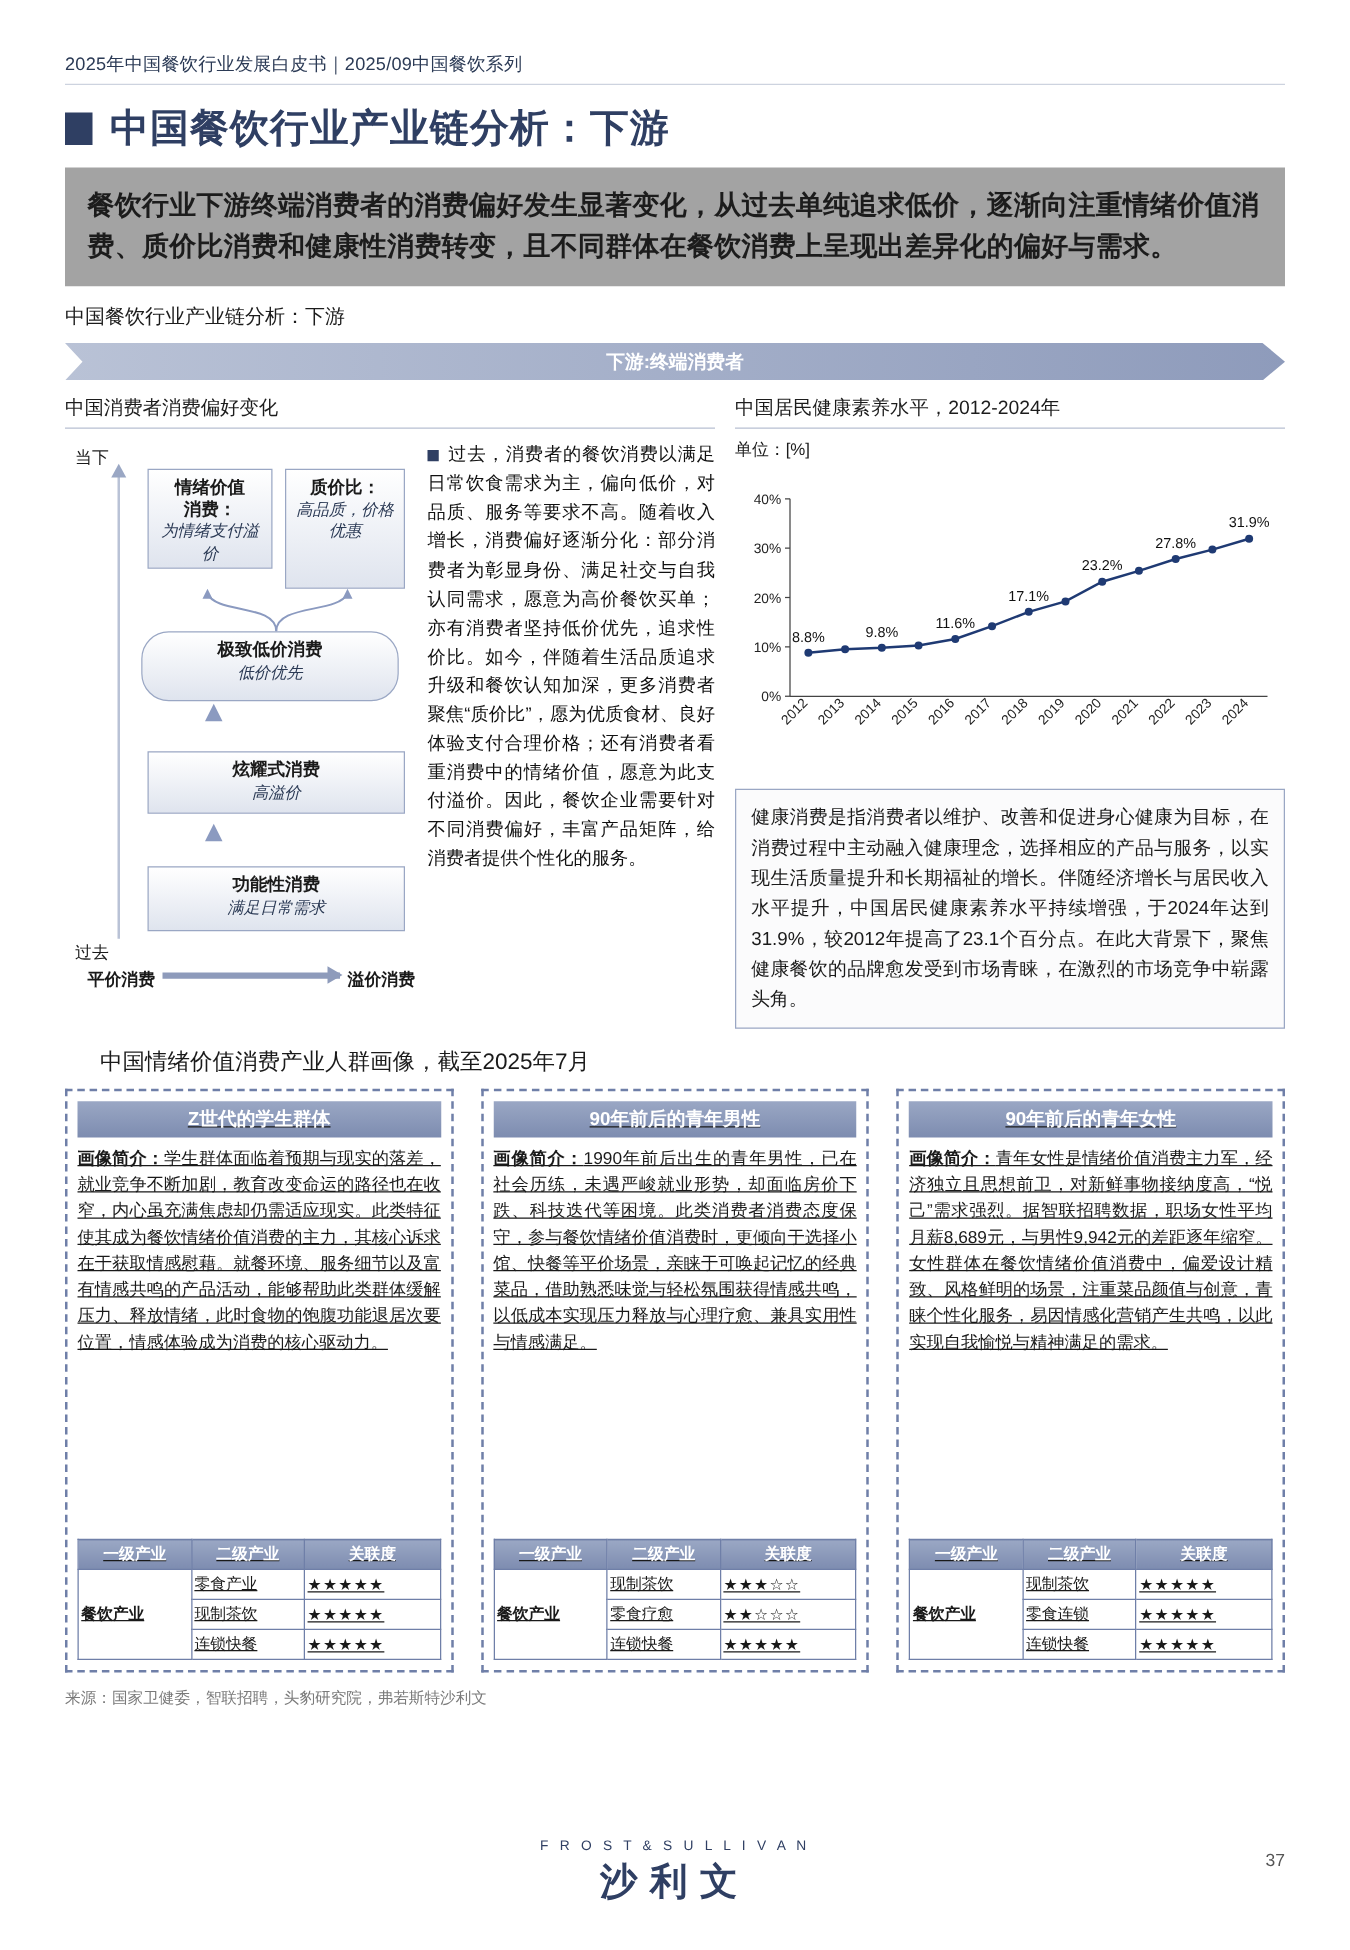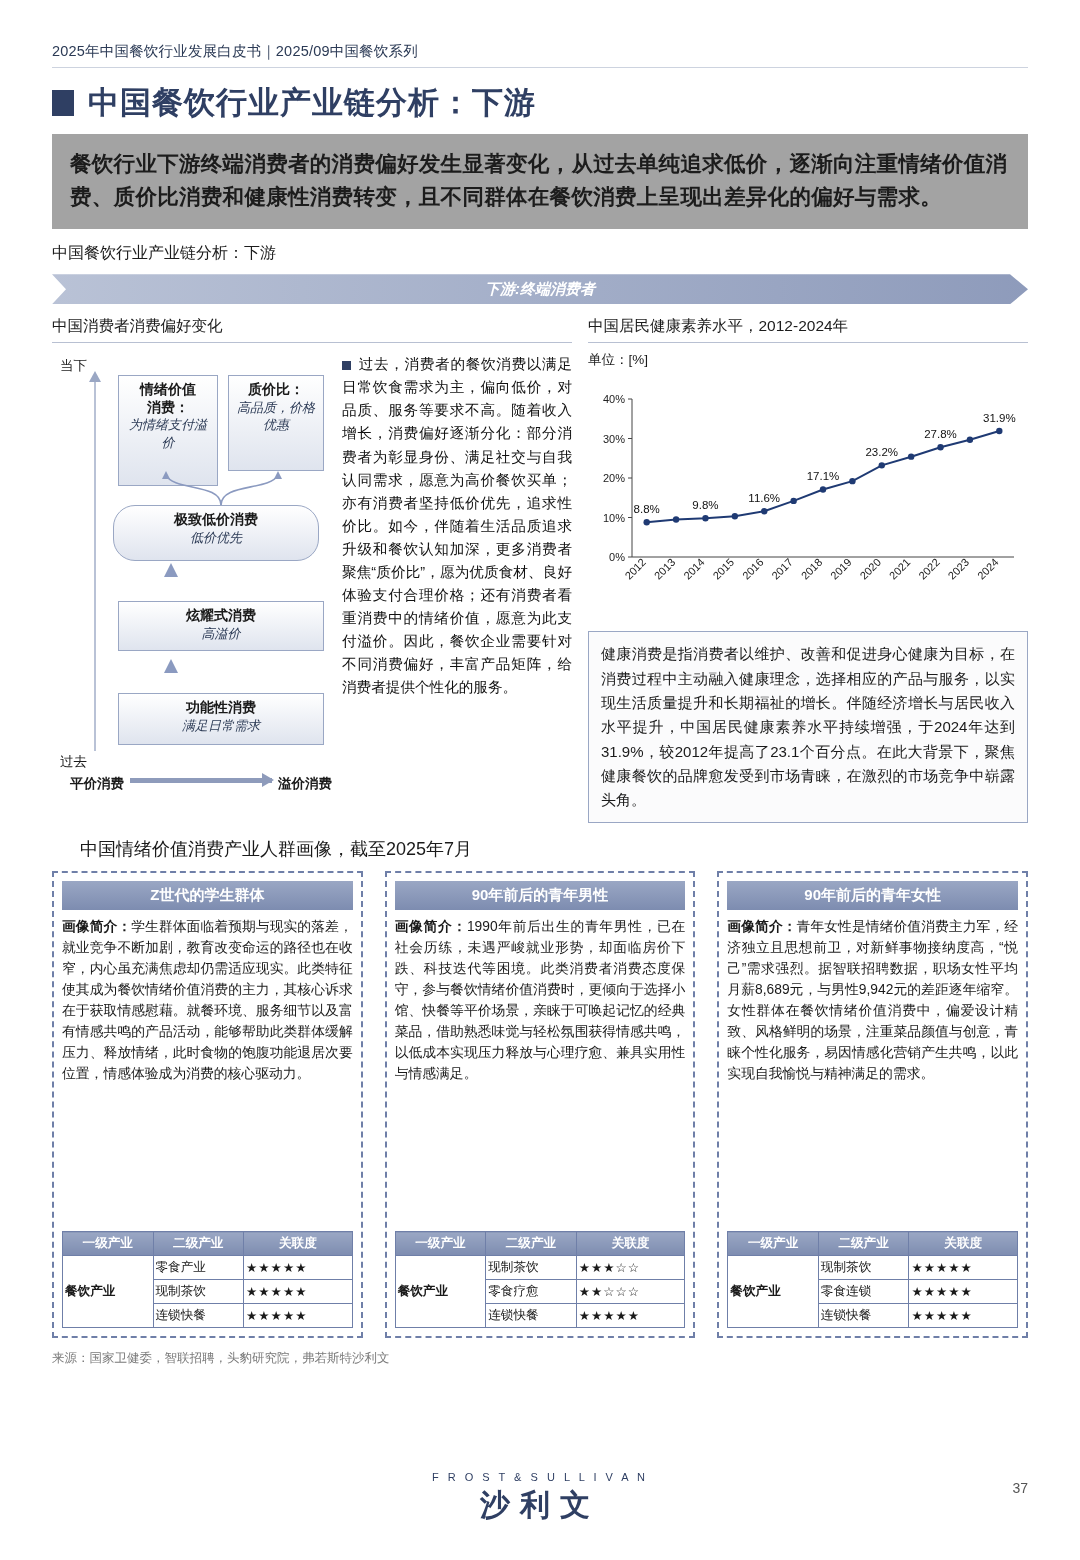--- a/index.html
+++ b/index.html
@@ -23,21 +23,21 @@
   .title-row { display:flex; align-items:center; gap:14px; margin-top:14px; }
   .title-mark { width:22px; height:26px; background:#2f3f63; flex:none; }
   .title-text { font-size:31px; font-weight:bold; color:#2f3f63; letter-spacing:1px; }
 
   
   .lead { background:#a3a3a3; margin-top:10px; padding:14px 18px 16px 18px; font-size:21.5px; line-height:1.52; font-weight:bold; color:#1c1c1c; letter-spacing:0.3px; }
 
   .subtitle { margin-top:14px; font-size:16px; color:#1c1c1c; }
 
   
-  .banner-wrap { margin-top:10px; position:relative; height:30px;font-style:italic; }
+  .banner-wrap { margin-top:10px; position:relative; height:30px; }
   .banner { height:30px; background:linear-gradient(90deg,#b9c2d6,#8e9bbb); color:#fff; font-size:15px; font-weight:bold; display:flex; align-items:center; justify-content:center;
     clip-path: polygon(0 0, calc(100% - 18px) 0, 100% 50%, calc(100% - 18px) 100%, 0 100%, 14px 50%); }
 
   
   .cols { display:flex; gap:16px; margin-top:12px; }
   .colL { width:534px; }
   .colR { width:440px; }
 
   .col-head { font-size:15.5px; color:#1c1c1c; border-bottom:1px solid #b8c0d2; padding-bottom:5px; }
 
@@ -46,21 +46,21 @@
   .diagram { width:280px; position:relative; height:430px; }
   .vaxis { position:absolute; left:42px; top:28px; width:2px; height:370px; background:#b9c2d6; }
   .vaxis:after { content:""; position:absolute; left:-5px; top:-10px; border-left:6px solid transparent; border-right:6px solid transparent; border-bottom:11px solid #9aa7c4; }
   .lbl-now { position:absolute; left:8px; top:4px; font-size:13.5px; }
   .lbl-past { position:absolute; left:8px; top:400px; font-size:13.5px; }
 
   .box { position:absolute; border:1px solid #9aa7c4; background:linear-gradient(180deg,#ffffff,#dfe4ee); text-align:center; font-size:14px; line-height:1.25; padding:5px 4px; box-sizing:border-box; }
   .box b { font-weight:bold; display:block; }
   .box i { font-style:italic; color:#2b3a55; font-size:13px; }
 
-  .b-emot { left:66px; top:22px; width:100px; height:111px; }
+  .b-emot { left:66px; top:22px; width:100px; height:80px; }
   .b-qual { left:176px; top:22px; width:96px; height:96px; }
   .b-low { left:61px; top:152px; width:206px; height:56px;border-radius:22px; }
   .b-show { left:66px; top:248px; width:206px; height:50px; }
   .b-func { left:66px; top:340px; width:206px; height:52px; }
 
   .arrow-up { position:absolute; width:0; height:0; border-left:7px solid transparent; border-right:7px solid transparent; border-bottom:14px solid #8b9ac0; }
   .a1 { left:112px; top:210px; }
   .a2 { left:112px; top:306px; }
   .curve { position:absolute; left:66px; top:118px; width:206px; height:36px; }
 
@@ -74,21 +74,21 @@
 
   
   .unit { font-size:13.5px; margin-top:8px; }
   .chartbox { position:relative; width:440px; height:250px; margin-top:2px; }
   .chart-svg { display:block; }
 
   .note { margin-top:10px; border:1px solid #9aa7c4; background:#fbfbfc; padding:10px 12px; font-size:15px; line-height:1.62; text-align:justify; }
 
   
   .persona-title { margin-top:14px; font-size:18px;margin-left:28px; }
-  .persona-row { display:flex; gap:22px; margin-top:10px; }
+  .persona-row { display:flex; gap:22px; margin-top:10px;text-decoration:underline; }
   .card { width:326px; border:2px dashed #6f7fa8; padding:8px; box-sizing:border-box; background:#fff; }
   .card-head { background:linear-gradient(180deg,#9aa7c4,#7d8cb0); color:#fff; text-align:center; font-weight:bold; font-size:15px; padding:5px 0; }
   .card-body { font-size:13.8px; line-height:1.52; text-align:justify; margin-top:7px; min-height:308px; }
   .card-body b { font-weight:bold; }
   .tbl { width:100%; border-collapse:collapse; font-size:12.6px; margin-top:6px; }
   .tbl th { background:linear-gradient(180deg,#9aa7c4,#7d8cb0); color:#fff; border:1px solid #6f7fa8; padding:3px 2px; font-weight:bold; }
   .tbl td { border:1px solid #6f7fa8; padding:3px 2px; text-align:left; }
   .tbl td.cat { font-weight:bold; }
   .stars { letter-spacing:1px; }
 

